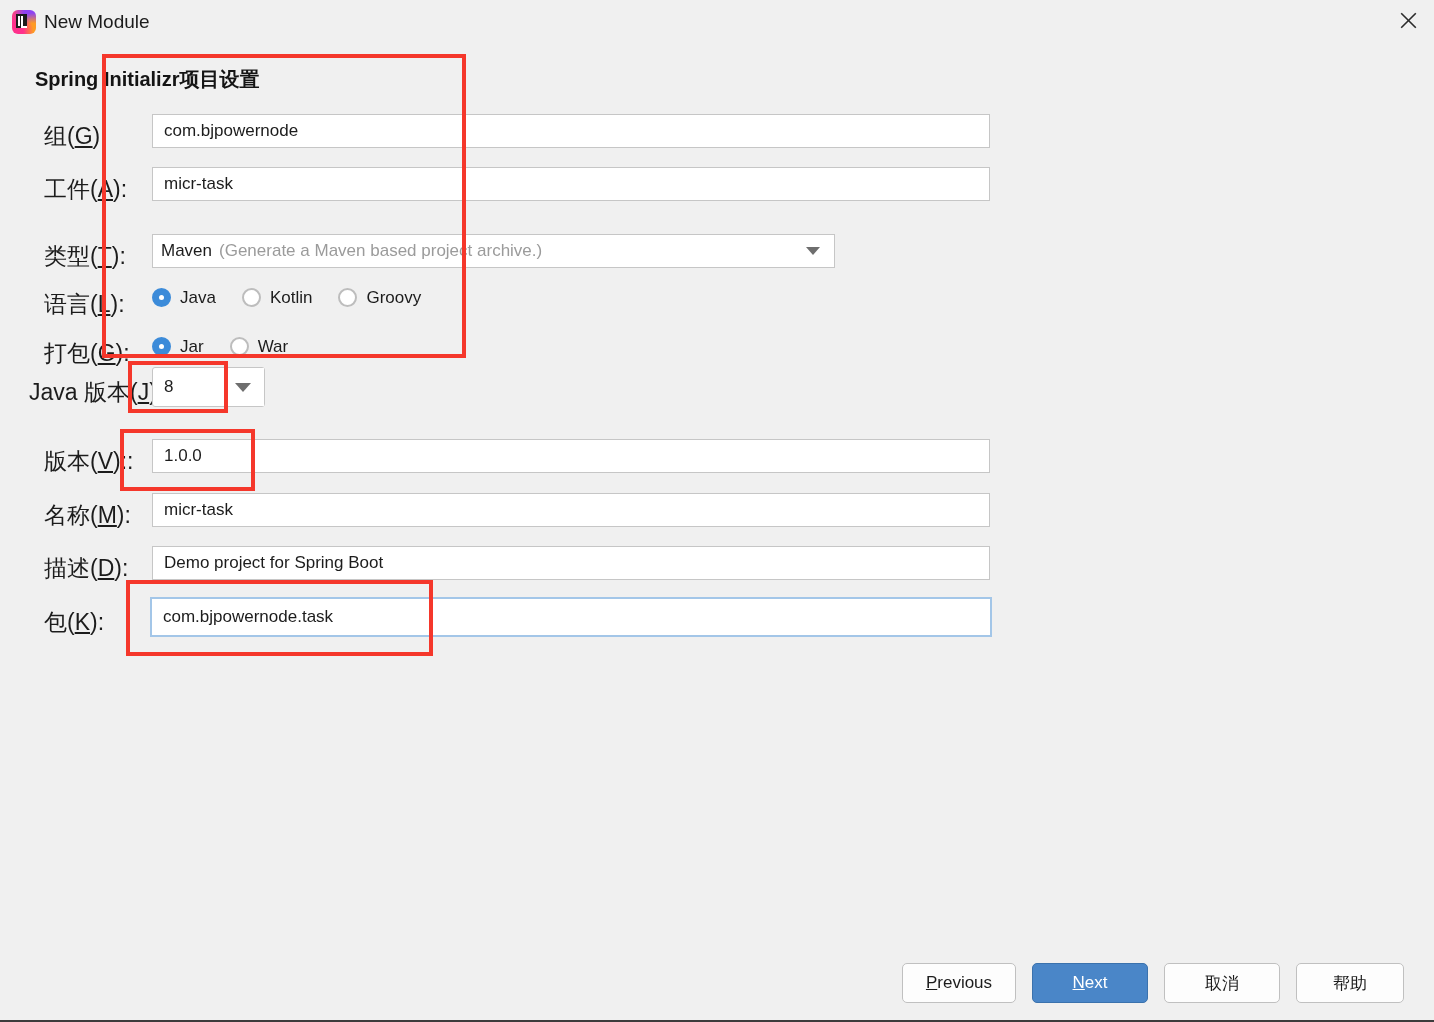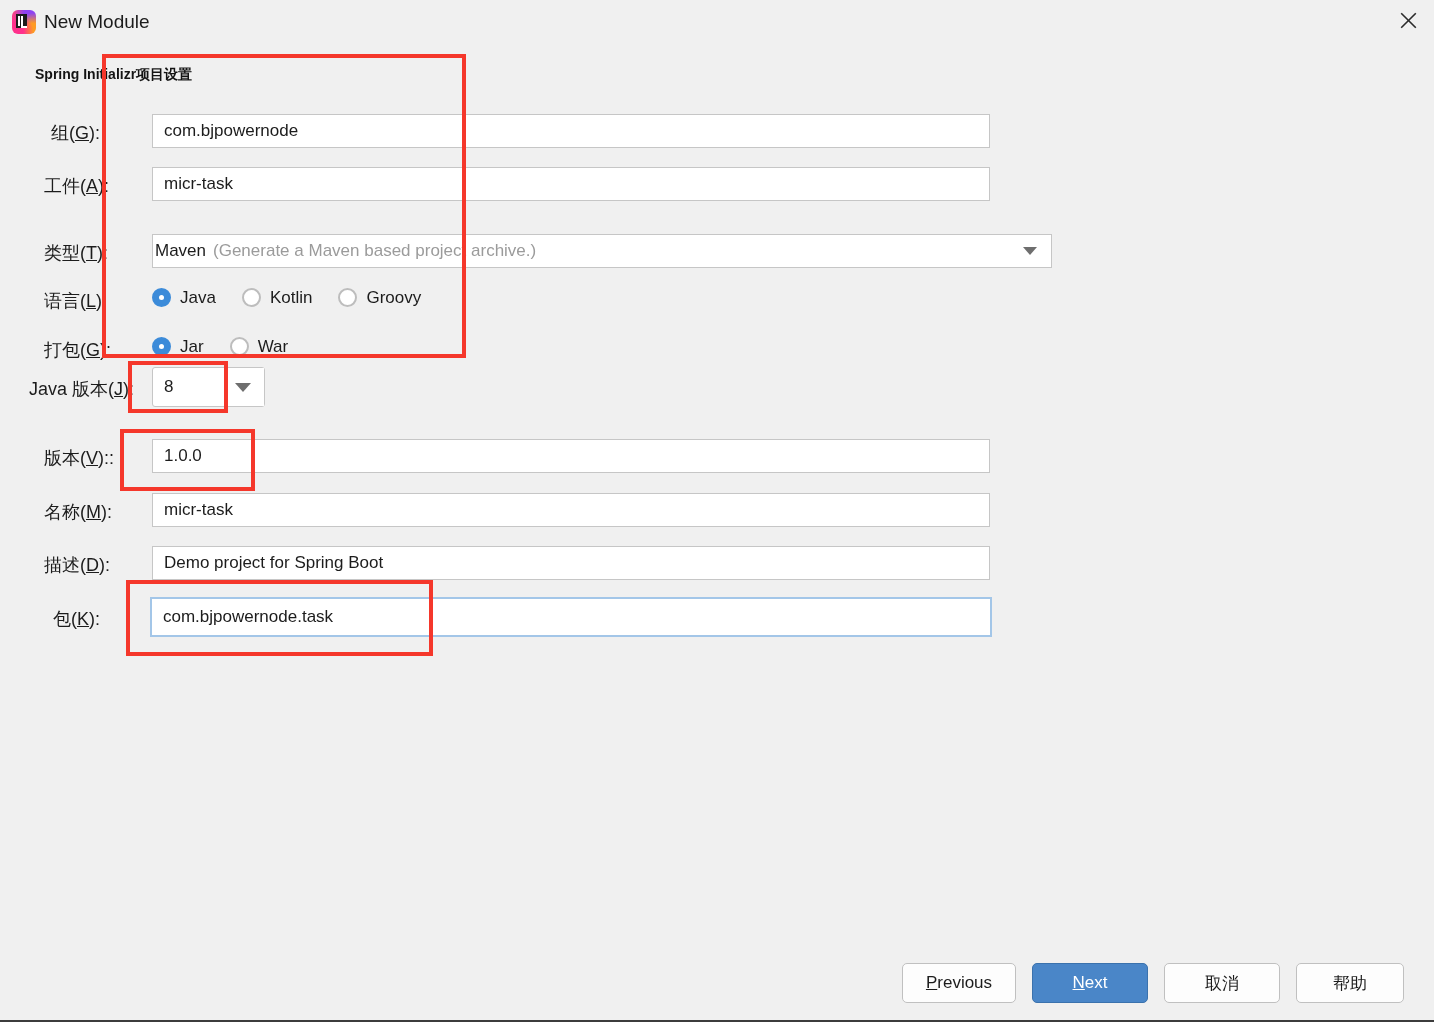--- a/index.html
+++ b/index.html
@@ -82,34 +82,34 @@
     align-items: center;
     justify-content: center;
     cursor: default;
   }
   #close-button svg { display: block; }
 
   
   #form-heading {
     position: absolute;
     left: 35px; top: 66px;
-    font-size: 14px;
+    font-size: 20px;
     font-weight: bold;
     color: #141414;
     white-space: nowrap;
   }
 
   
   .row { position: absolute; left: 0; }
   .row-label {
     position: absolute;
     left: 0;
     width: 100px;
     text-align: right;
-    font-size: 18px;
+    font-size: 23px;
     color: #1c1c1c;
     white-space: nowrap;
     padding-left: 44px;
   }
   .row-label.wide { width: 115px; left: -15px; }
   .row-label u { text-decoration: underline; }
 
   .text-field {
     position: absolute;
     left: 152px;
@@ -129,27 +129,27 @@
     border: none;
     outline: none;
     box-shadow: 0 0 0 2px #a3c6e8;
     background: #ffffff;
   }
 
   
   #type-combo {
     position: absolute;
     left: 152px;
-    width: 900px;
+    width: 683px;
     height: 34px;
     background: #ffffff;
     border: 1px solid #c6c6c6;
     display: flex;
     align-items: center;
-    padding-left: 2px;
+    padding-left: 8px;
     font-size: 17px;
     overflow: hidden;
     white-space: nowrap;
   }
   #type-combo .combo-main { color: #1c1c1c; }
   #type-combo .combo-hint { color: #9b9b9b; margin-left: 7px; }
   #type-combo .combo-arrow {
     position: absolute;
     right: 14px; top: 50%;
     transform: translateY(-50%);

